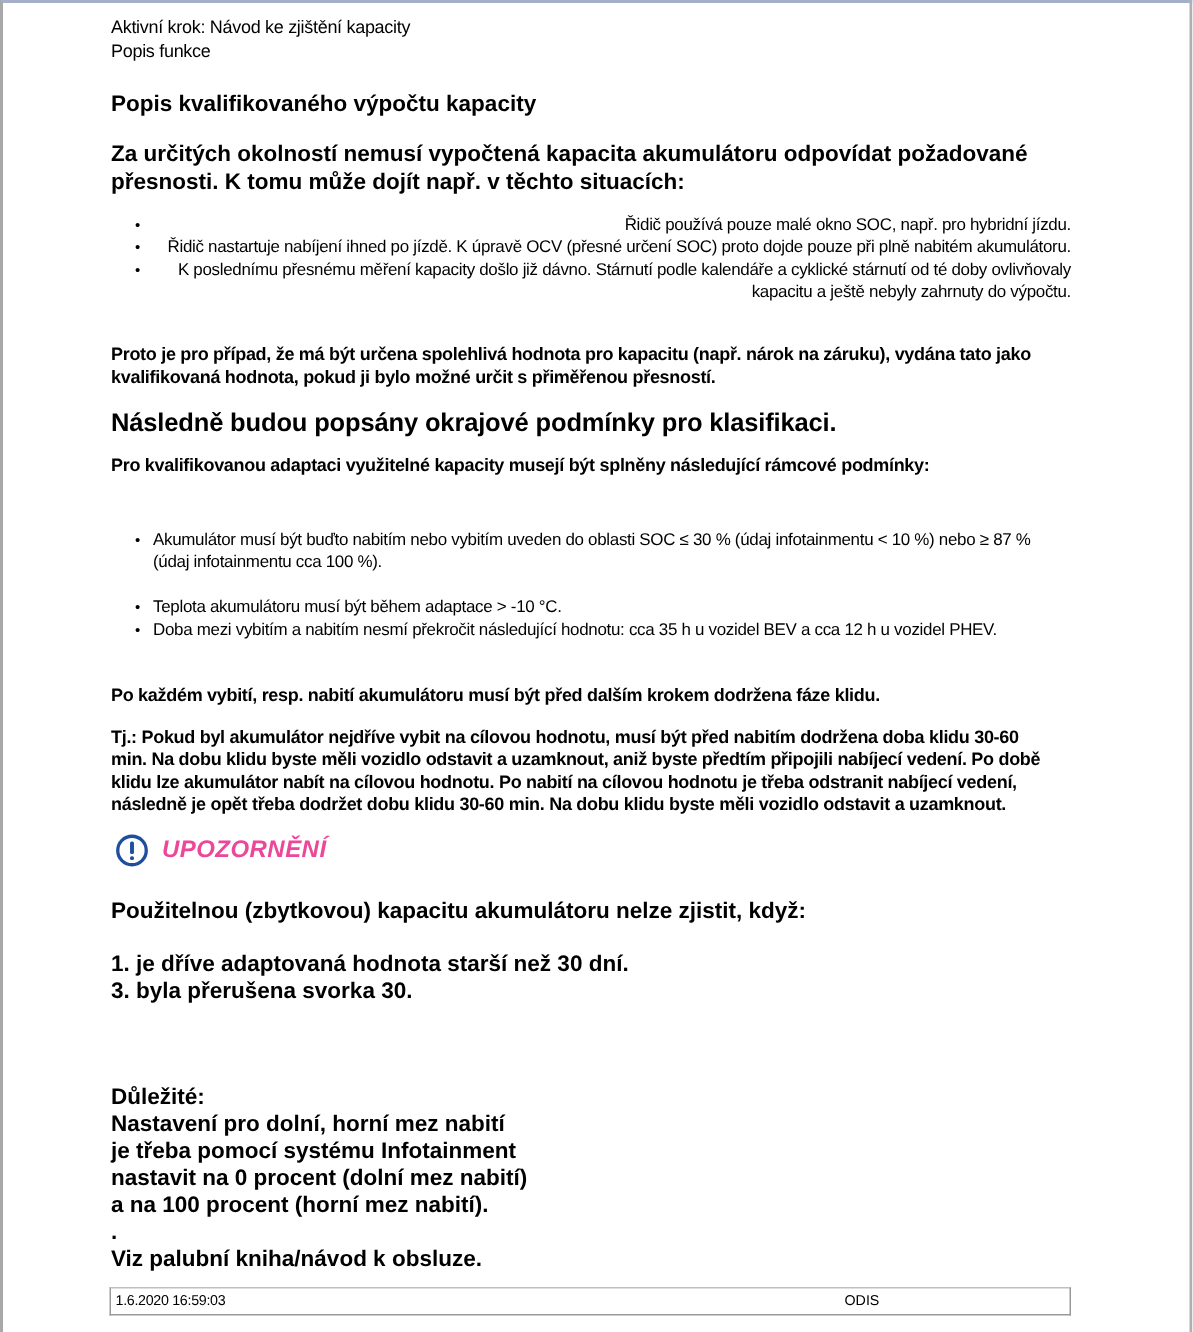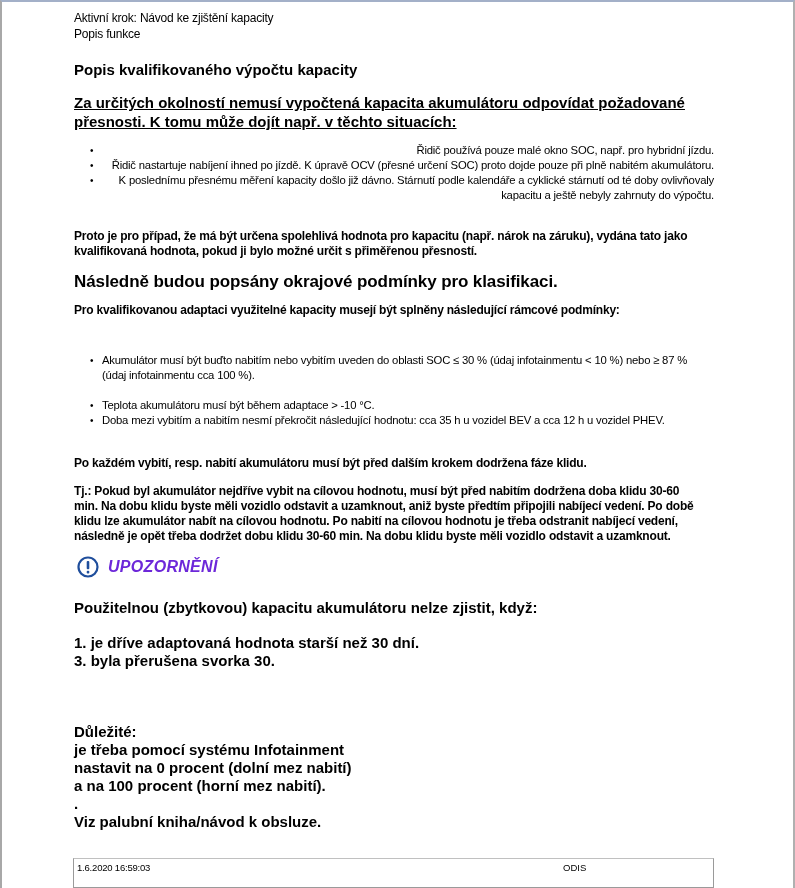--- a/index.html
+++ b/index.html
@@ -12,36 +12,36 @@
   }
   .frame {
     position: absolute; left: 0; top: 0; width: 795px; height: 888px;
     box-sizing: border-box;
     border-top: 2px solid #a3b0c8;
     border-left: 2px solid #a8a8a8;
     border-right: 2px solid #b0b0b0;
   }
   .meta-line { font-size: 12px; line-height: 16px; letter-spacing: -0.2px; }
   h1.title { font-size: 15px; font-weight: bold; margin: 0; position: absolute; top: 61px; left: 74px; }
-  h2.lead { font-size: 15px; font-weight: bold; line-height: 19px; margin: 0; position: absolute; top: 93px; left: 74px; width: 660px; text-decoration: underline; }
+  h2.lead { font-size: 15px; font-weight: bold; line-height: 19px; margin: 0; position: absolute; top: 93px; left: 74px; width: 660px; }
   ul.bl { margin: 0; padding: 0 0 0 16px; list-style: none; font-size: 11.3px; line-height: 15px; letter-spacing: -0.2px; }
   ul.bl li { position: relative; padding-left: 12px; margin-left: 0; }
   ul.bl li::before { content: "•"; position: absolute; left: 0; top: 0; font-size: 10px; }
   .para { font-size: 12px; line-height: 15px; letter-spacing: -0.2px; margin: 0; font-weight: bold; }
   .h3 { font-size: 17px; font-weight: bold; margin: 0; letter-spacing: -0.1px; }
   .abs { position: absolute; left: 74px; width: 640px; }
   .list1 { top: 143px; left: 74px; width: 640px; }
   .warn {
     position: absolute; top: 556px; left: 77px; display: flex; align-items: center;
   }
   .warn-icon { width: 22px; height: 22px; }
-  .warn-label { font-style: italic; font-weight: bold; font-size: 16px; color: #6d28d9; margin-left: 9px; letter-spacing: 0.3px; }
+  .warn-label { font-style: italic; font-weight: bold; font-size: 16px; color: #ec4899; margin-left: 9px; letter-spacing: 0.3px; }
   .big { font-size: 15px; font-weight: bold; line-height: 18px; margin: 0; }
   .footer {
-    position: absolute; top: 858px; left: 73px; width: 641px; height: 30px;
+    position: absolute; top: 858px; left: 73px; width: 641px; height: 19px;
     border: 1px solid #9a9a9a; border-top-color: #c0c0c0;
     box-sizing: border-box; font-size: 9.5px; line-height: 17px;
   }
   .footer .date { position: absolute; left: 3px; top: 0; letter-spacing: -0.2px; }
   .footer .app { position: absolute; left: 489px; top: 0; }
 </style>
 </head>
 <body>
 
 <div class="frame"></div>
@@ -91,20 +91,21 @@
 
 <p class="big abs" style="top:599px;">Použitelnou (zbytkovou) kapacitu akumulátoru nelze zjistit, když:</p>
 
 <div class="abs" style="top:634px; width:520px;">
   <p class="big">1. je dříve adaptovaná hodnota starší než 30 dní.</p>
   <p class="big">3. byla přerušena svorka 30.</p>
 </div>
 
 <div class="abs" style="top:723px; width:520px;">
   <p class="big">Důležité:</p>
+  <p class="big">Nastavení pro dolní, horní mez nabití</p>
   <p class="big">je třeba pomocí systému Infotainment</p>
   <p class="big">nastavit na 0 procent (dolní mez nabití)</p>
   <p class="big">a na 100 procent (horní mez nabití).</p>
   <p class="big">.</p>
   <p class="big">Viz palubní kniha/návod k obsluze.</p>
 </div>
 
 <div class="footer">
   <span class="date">1.6.2020 16:59:03</span>
   <span class="app">ODIS</span>

